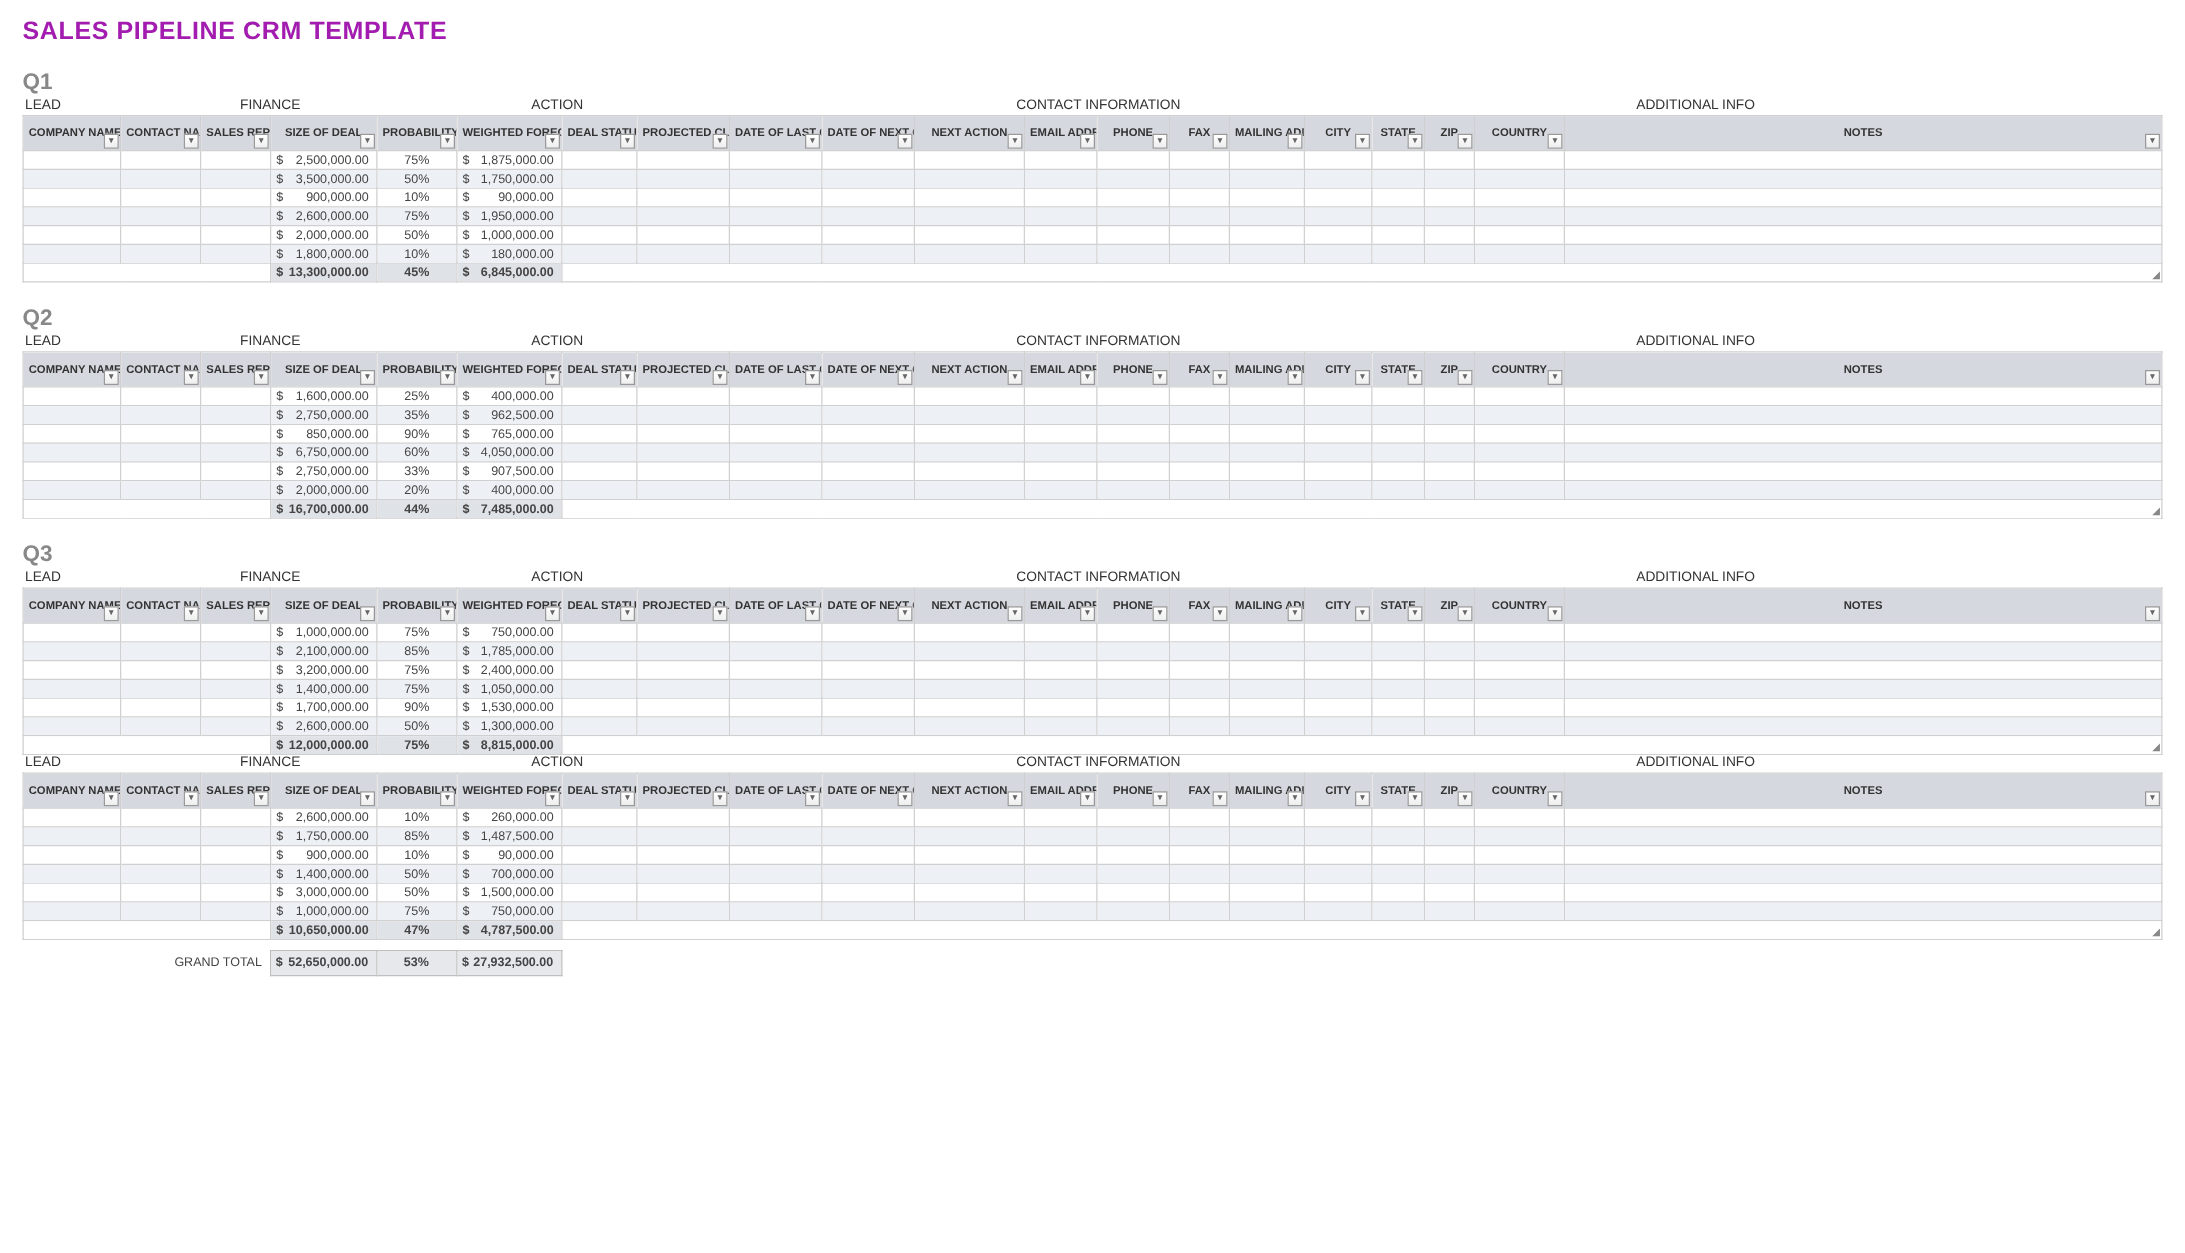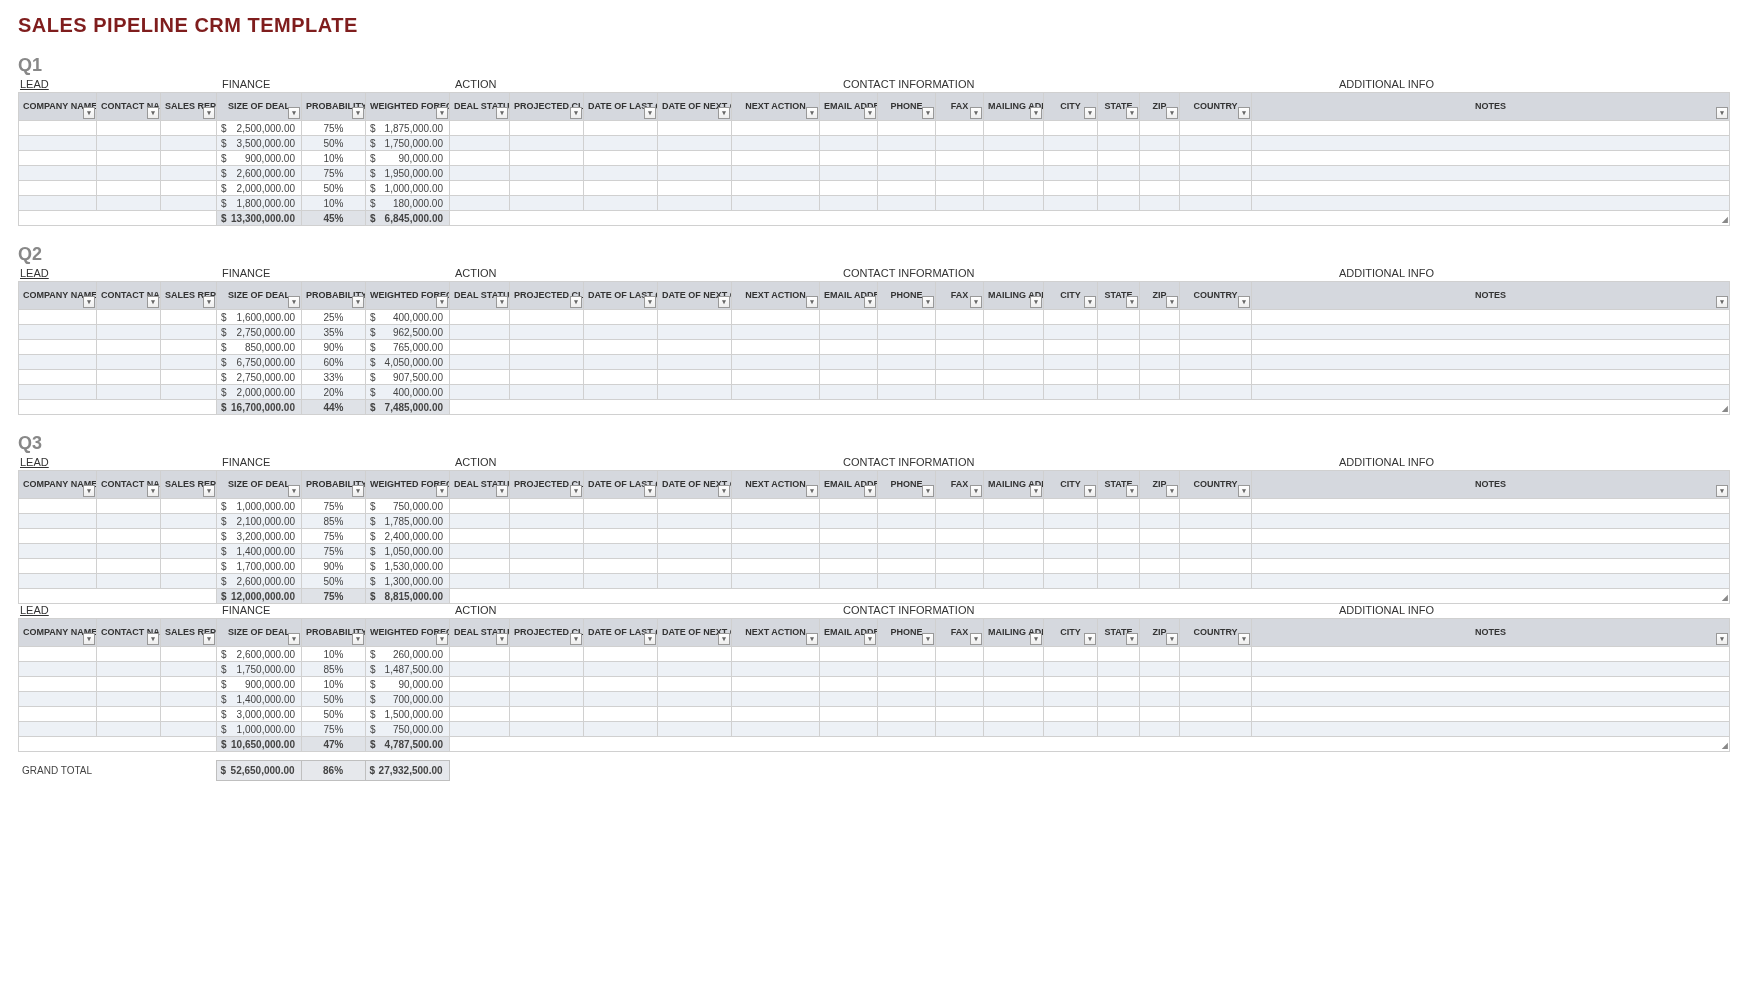--- a/index.html
+++ b/index.html
@@ -8,37 +8,37 @@
     font-size: 10px;
     color: #444;
     margin: 0;
     padding: 14px 18px;
     background: #fff;
   }
   .title {
     font-size: 20px;
     font-weight: bold;
     letter-spacing: .5px;
-    color: #7f1d1d;
+    color: #a21caf;
     margin-bottom: 10px;
   }
   .quarter-label {
     font-size: 18px;
     font-weight: bold;
     color: #888;
     margin-top: 18px;
     margin-bottom: 2px;
   }
   .section-row {
     display: flex;
     font-size: 11px;
     color: #333;
     padding: 0 0 2px 2px;
   }
-  .sec-lead    { width: 202px; text-decoration: underline; }
+  .sec-lead    { width: 172px; }
   .sec-finance { width: 233px; }
   .sec-action  { width: 388px; }
   .sec-contact { width: 496px; }
   .sec-addl    { flex: 1; padding-right: 6px; }
 
   table {
     border-collapse: collapse;
     width: 100%;
     table-layout: fixed;
   }
@@ -99,21 +99,21 @@
   .c-notes    { width: auto; }
 
   td.money { text-align: right; padding-right: 6px; position: relative; }
   td.money .dollar { position: absolute; left: 4px; }
   td.pct   { text-align: center; }
   tr.alt td { background: #edf1f6; }
   tr.total td { background: #dfe2e7; font-weight: bold; }
   tr.total td.empty { background: #fff; font-weight: normal; }
 
   .grand-row td { border: 1px solid #bfbfbf; background: #e6e8ec; font-weight: bold; height: 20px; }
-  .grand-label { text-align: left; padding-right: 24px; border: none !important; background: #fff !important; font-weight: normal !important; }
+  .grand-label { text-align: right; padding-right: 6px; border: none !important; background: #fff !important; font-weight: normal !important; }
   .notes-cell { position: relative; }
   .scroll-dots {
     position: absolute; right: 2px; bottom: 1px;
     font-size: 8px; color: #888; letter-spacing: -1px;
   }
 </style>
 </head>
 <body>
 
 <div class="title">SALES PIPELINE CRM TEMPLATE</div>
@@ -936,18 +936,18 @@
       <col class="c-city">
       <col class="c-state">
       <col class="c-zip">
       <col class="c-country">
     <col class="c-notes">
   </colgroup>
   <tbody>
       <tr class="grand-row">
     <td colspan="3" class="grand-label">GRAND TOTAL</td>
     <td class="money"><span class="dollar">$</span><span>52,650,000.00</span></td>
-    <td class="pct">86%</td>
+    <td class="pct">53%</td>
     <td class="money"><span class="dollar">$</span><span>27,932,500.00</span></td>
     <td colspan="14" class="grand-label" style="border:none;background:#fff;"></td>
   </tr>
 </tbody>
   </table>
 
 </body></html>

